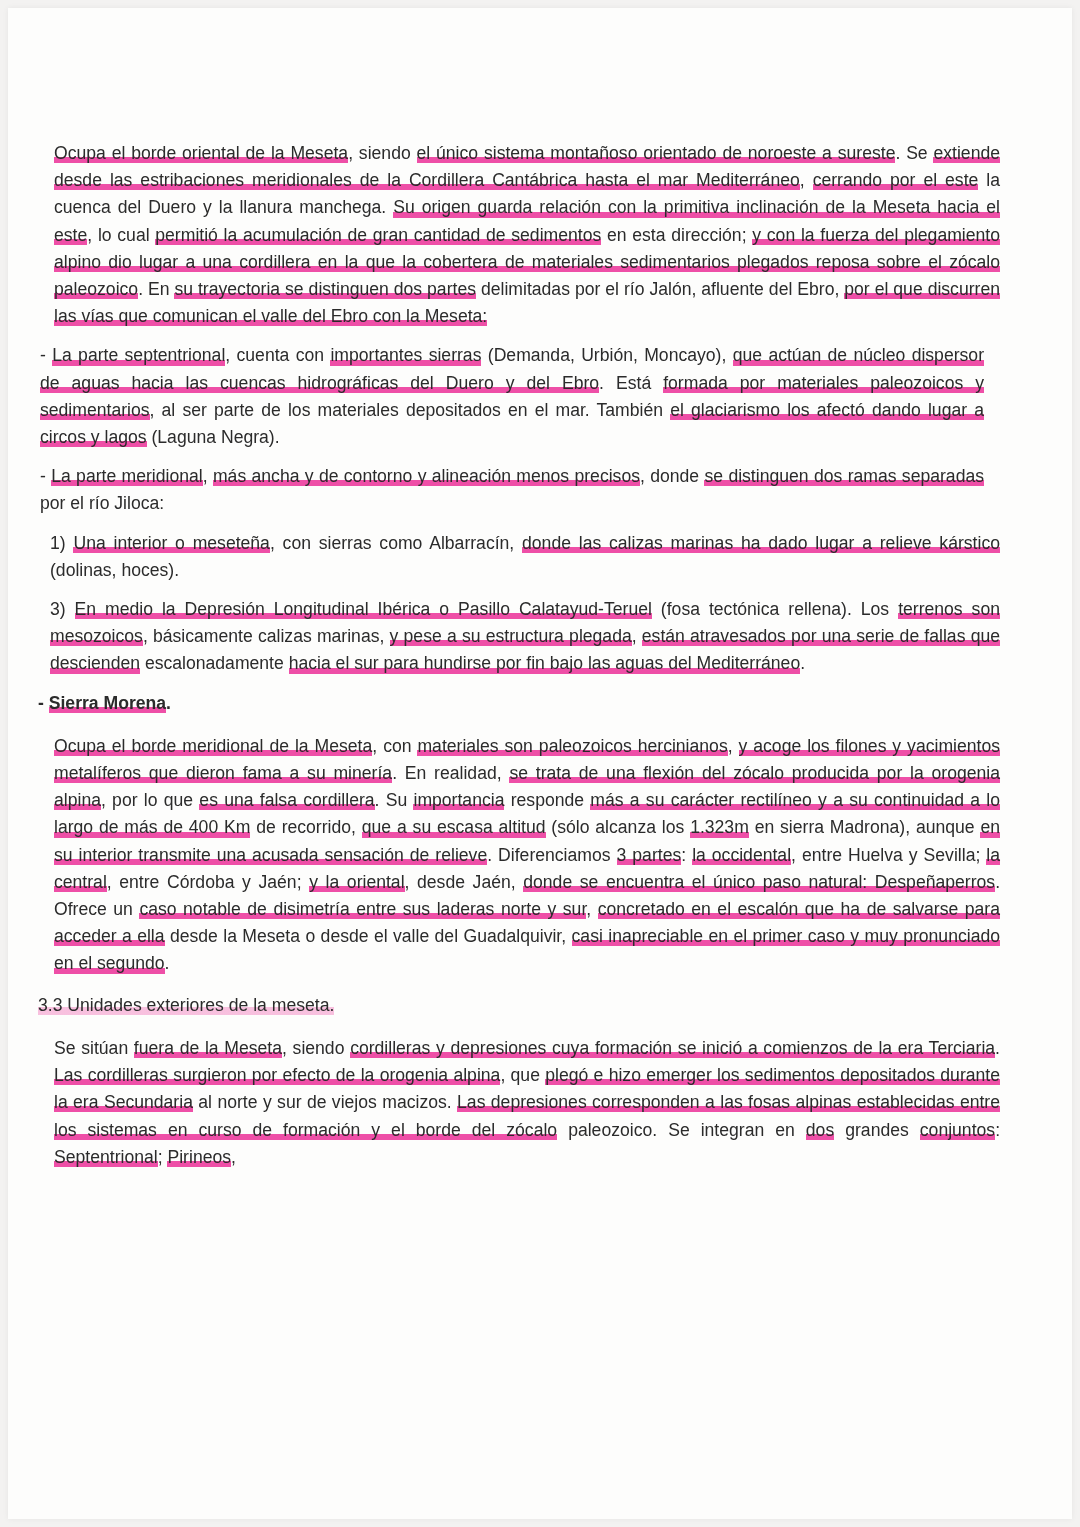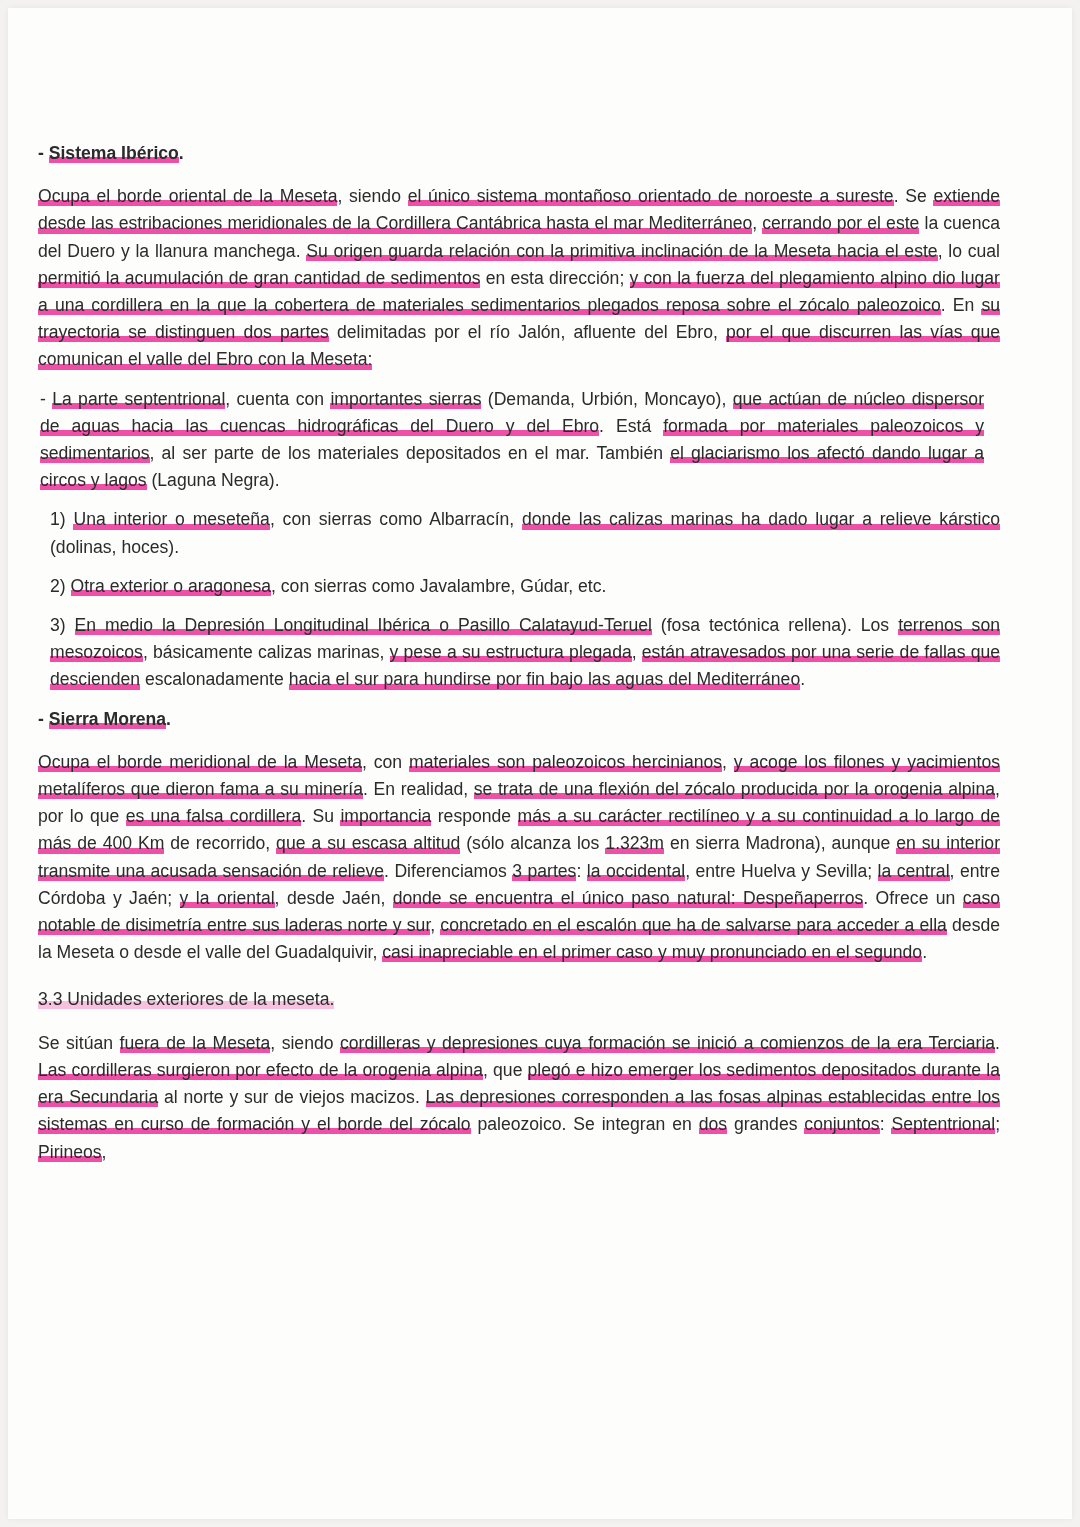--- a/index.html
+++ b/index.html
@@ -15,22 +15,22 @@
       width: 1064px; height: 1511px;
       background: #fdfdfc;
       box-shadow: 0 0 6px rgba(0,0,0,0.06);
     }
     .content {
       position: absolute; left: 30px; top: 132px; width: 962px;
       font-size: 17.6px; line-height: 27.2px;
       text-align: justify;
     }
     .heading { font-weight: bold; margin: 0 0 16px 0; }
-    .heading.h2 { font-weight: bold; margin-top: 20px; }
-    p { margin: 0 0 12px 0; }
+    .heading.h2 { font-weight: bold; margin-top: 14px; }
+    p { margin: 0 0 12px 16px; }
     .item { margin: 0 16px 12px 2px; }
     .num { margin: 8px 0 12px 12px; }
     .hl {
       text-decoration: none;
       background-image: linear-gradient(#ee4fa7, #ee4fa7);
       background-repeat: no-repeat;
       background-size: 100% 6px;
       background-position: 0 94%;
       padding-bottom: 1px;
     }
@@ -40,28 +40,25 @@
       background-size: 100% 40%;
       background-position: 0 100%;
     }
   </style>
 </head>
 <body>
 
 <div class="page">
   <div class="content">
 
-    <div class="heading">
-      <span>- </span><span class="hl">Sistema Ibérico</span><span>.</span>
-    </div>
 
     <p><span class="hl">Ocupa el borde oriental de la Meseta</span><span>, siendo </span><span class="hl">el único sistema montañoso orientado de noroeste a sureste</span><span>. Se </span><span class="hl">extiende desde las estribaciones meridionales de la Cordillera Cantábrica hasta el mar Mediterráneo</span><span>, </span><span class="hl">cerrando por el este</span><span> la cuenca del Duero y la llanura manchega. </span><span class="hl">Su origen guarda relación con la primitiva inclinación de la Meseta hacia el este</span><span>, lo cual </span><span class="hl">permitió la acumulación de gran cantidad de sedimentos</span><span> en esta dirección; </span><span class="hl">y con la fuerza del plegamiento alpino dio lugar a una cordillera en la que la cobertera de materiales sedimentarios plegados reposa sobre el zócalo paleozoico</span><span>. En </span><span class="hl">su trayectoria se distinguen dos partes</span><span> delimitadas por el río Jalón, afluente del Ebro, </span><span class="hl">por el que discurren las vías que comunican el valle del Ebro con la Meseta:</span></p>
     <p class="item"><span>- </span><span class="hl">La parte septentrional</span><span>, cuenta con </span><span class="hl">importantes sierras</span><span> (Demanda, Urbión, Moncayo), </span><span class="hl">que actúan de núcleo dispersor de aguas hacia las cuencas hidrográficas del Duero y del Ebro</span><span>. Está </span><span class="hl">formada por materiales paleozoicos y sedimentarios</span><span>, al ser parte de los materiales depositados en el mar. También </span><span class="hl">el glaciarismo los afectó dando lugar a circos y lagos</span><span> (Laguna Negra).</span></p>
+    <p class="item"><span>- </span><span class="hl">La parte meridional</span><span>, </span><span class="hl">más ancha y de contorno y alineación menos precisos</span><span>, donde </span><span class="hl">se distinguen dos ramas separadas</span><span> por el río Jiloca:</span></p>
     <p class="num"><span>1) </span><span class="hl">Una interior o meseteña</span><span>, con sierras como Albarracín, </span><span class="hl">donde las calizas marinas ha dado lugar a relieve kárstico</span><span> (dolinas, hoces).</span></p>
-    <p class="num"><span>2) </span><span class="hl">Otra exterior o aragonesa</span><span>, con sierras como Javalambre, Gúdar, etc.</span></p>
     <p class="num"><span>3) </span><span class="hl">En medio la Depresión Longitudinal Ibérica o Pasillo Calatayud-Teruel</span><span> (fosa tectónica rellena). Los </span><span class="hl">terrenos son mesozoicos</span><span>, básicamente calizas marinas, </span><span class="hl">y pese a su estructura plegada</span><span>, </span><span class="hl">están atravesados por una serie de fallas que descienden</span><span> escalonadamente </span><span class="hl">hacia el sur para hundirse por fin bajo las aguas del Mediterráneo</span><span>.</span></p>
 
     <div class="heading" style="font-weight:bold;">
       <span>- </span><span class="hl">Sierra Morena</span><span>.</span>
     </div>
 
     <p><span class="hl">Ocupa el borde meridional de la Meseta</span><span>, con </span><span class="hl">materiales son paleozoicos hercinianos</span><span>, </span><span class="hl">y acoge los filones y yacimientos metalíferos que dieron fama a su minería</span><span>. En realidad, </span><span class="hl">se trata de una flexión del zócalo producida por la orogenia alpina</span><span>, por lo que </span><span class="hl">es una falsa cordillera</span><span>. Su </span><span class="hl">importancia</span><span> responde </span><span class="hl">más a su carácter rectilíneo y a su continuidad a lo largo de más de 400 Km</span><span> de recorrido, </span><span class="hl">que a su escasa altitud</span><span> (sólo alcanza los </span><span class="hl">1.323m</span><span> en sierra Madrona), aunque </span><span class="hl">en su interior transmite una acusada sensación de relieve</span><span>. Diferenciamos </span><span class="hl">3 partes</span><span>: </span><span class="hl">la occidental</span><span>, entre Huelva y Sevilla; </span><span class="hl">la central</span><span>, entre Córdoba y Jaén; </span><span class="hl">y la oriental</span><span>, desde Jaén, </span><span class="hl">donde se encuentra el único paso natural: Despeñaperros</span><span>. Ofrece un </span><span class="hl">caso notable de disimetría entre sus laderas norte y sur</span><span>, </span><span class="hl">concretado en el escalón que ha de salvarse para acceder a ella</span><span> desde la Meseta o desde el valle del Guadalquivir, </span><span class="hl">casi inapreciable en el primer caso y muy pronunciado en el segundo</span><span>.</span></p>
 
     <div class="heading h2" style="font-weight:normal;">
       <span class="hl2">3.3 Unidades exteriores de la meseta.</span>

